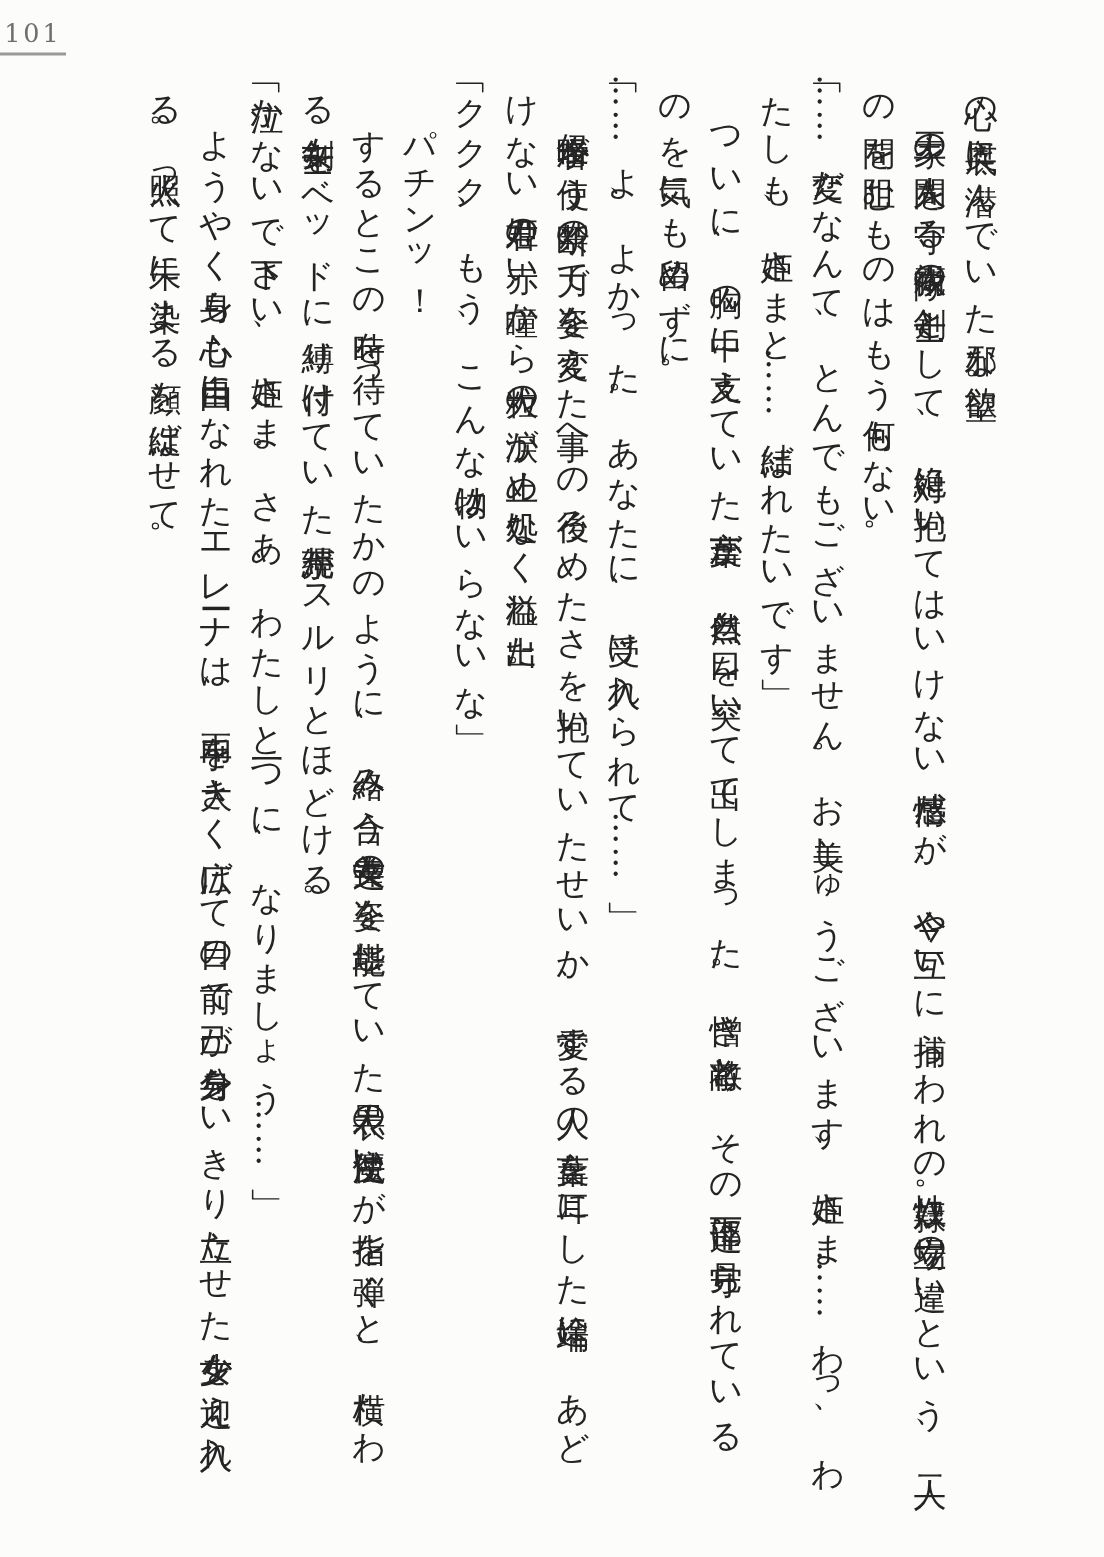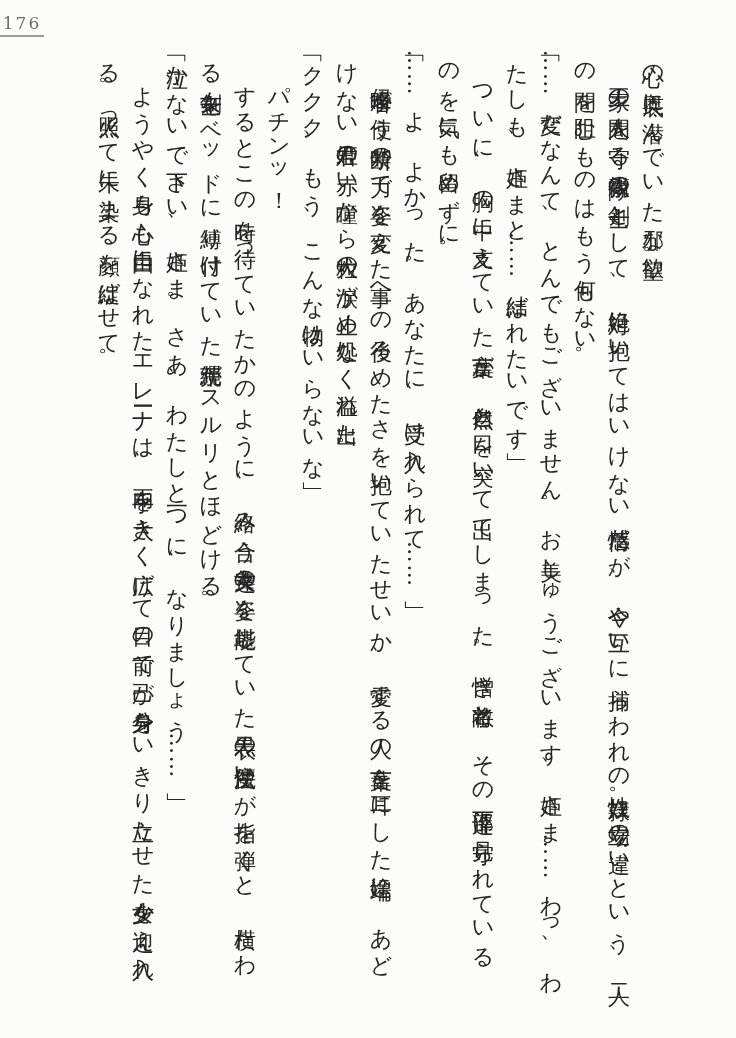--- a/index.html
+++ b/index.html
@@ -57,21 +57,21 @@
   .para.indent {
     text-indent: 23.4px; 
   }
 </style>
 </head>
 <body>
 
 <div class="page">
 
   <div class="folio">
-    <span>176</span>
+    <span>101</span>
   </div>
 
   <div class="text-block">
 
   <p class="para">心の奥底に潜んでいた邪な欲望。</p>
       <p class="para indent">王家の人間を守る親衛隊の剣士として、絶対に抱いてはいけない感情だが、今や互いに捕らわれの性奴隷。立場の違いという、二人の間を阻むものはもう何もない。</p>
       <p class="para">「……変だなんて、とんでもございません。お美しゅうございます、姫さま……わっ、わたしも、姫さまと……結ばれたいです」</p>
       <p class="para indent">ついに、胸の中に支えていた言葉が、自然と口を突いて出てしまった。憎き敵将と、その部下達に見守られているのを気にも留めずに。</p>
       <p class="para">「……よ、よかった。あなたに、受け入れられて……」</p>
       <p class="para indent">侵略者が使う禁断の力で姿を変えた事への後ろめたさを抱いていたせいか、愛する人の言葉を耳にした途端に、あどけない姫君の赤い瞳から大粒の涙が止め処なく溢れ出た。</p>

